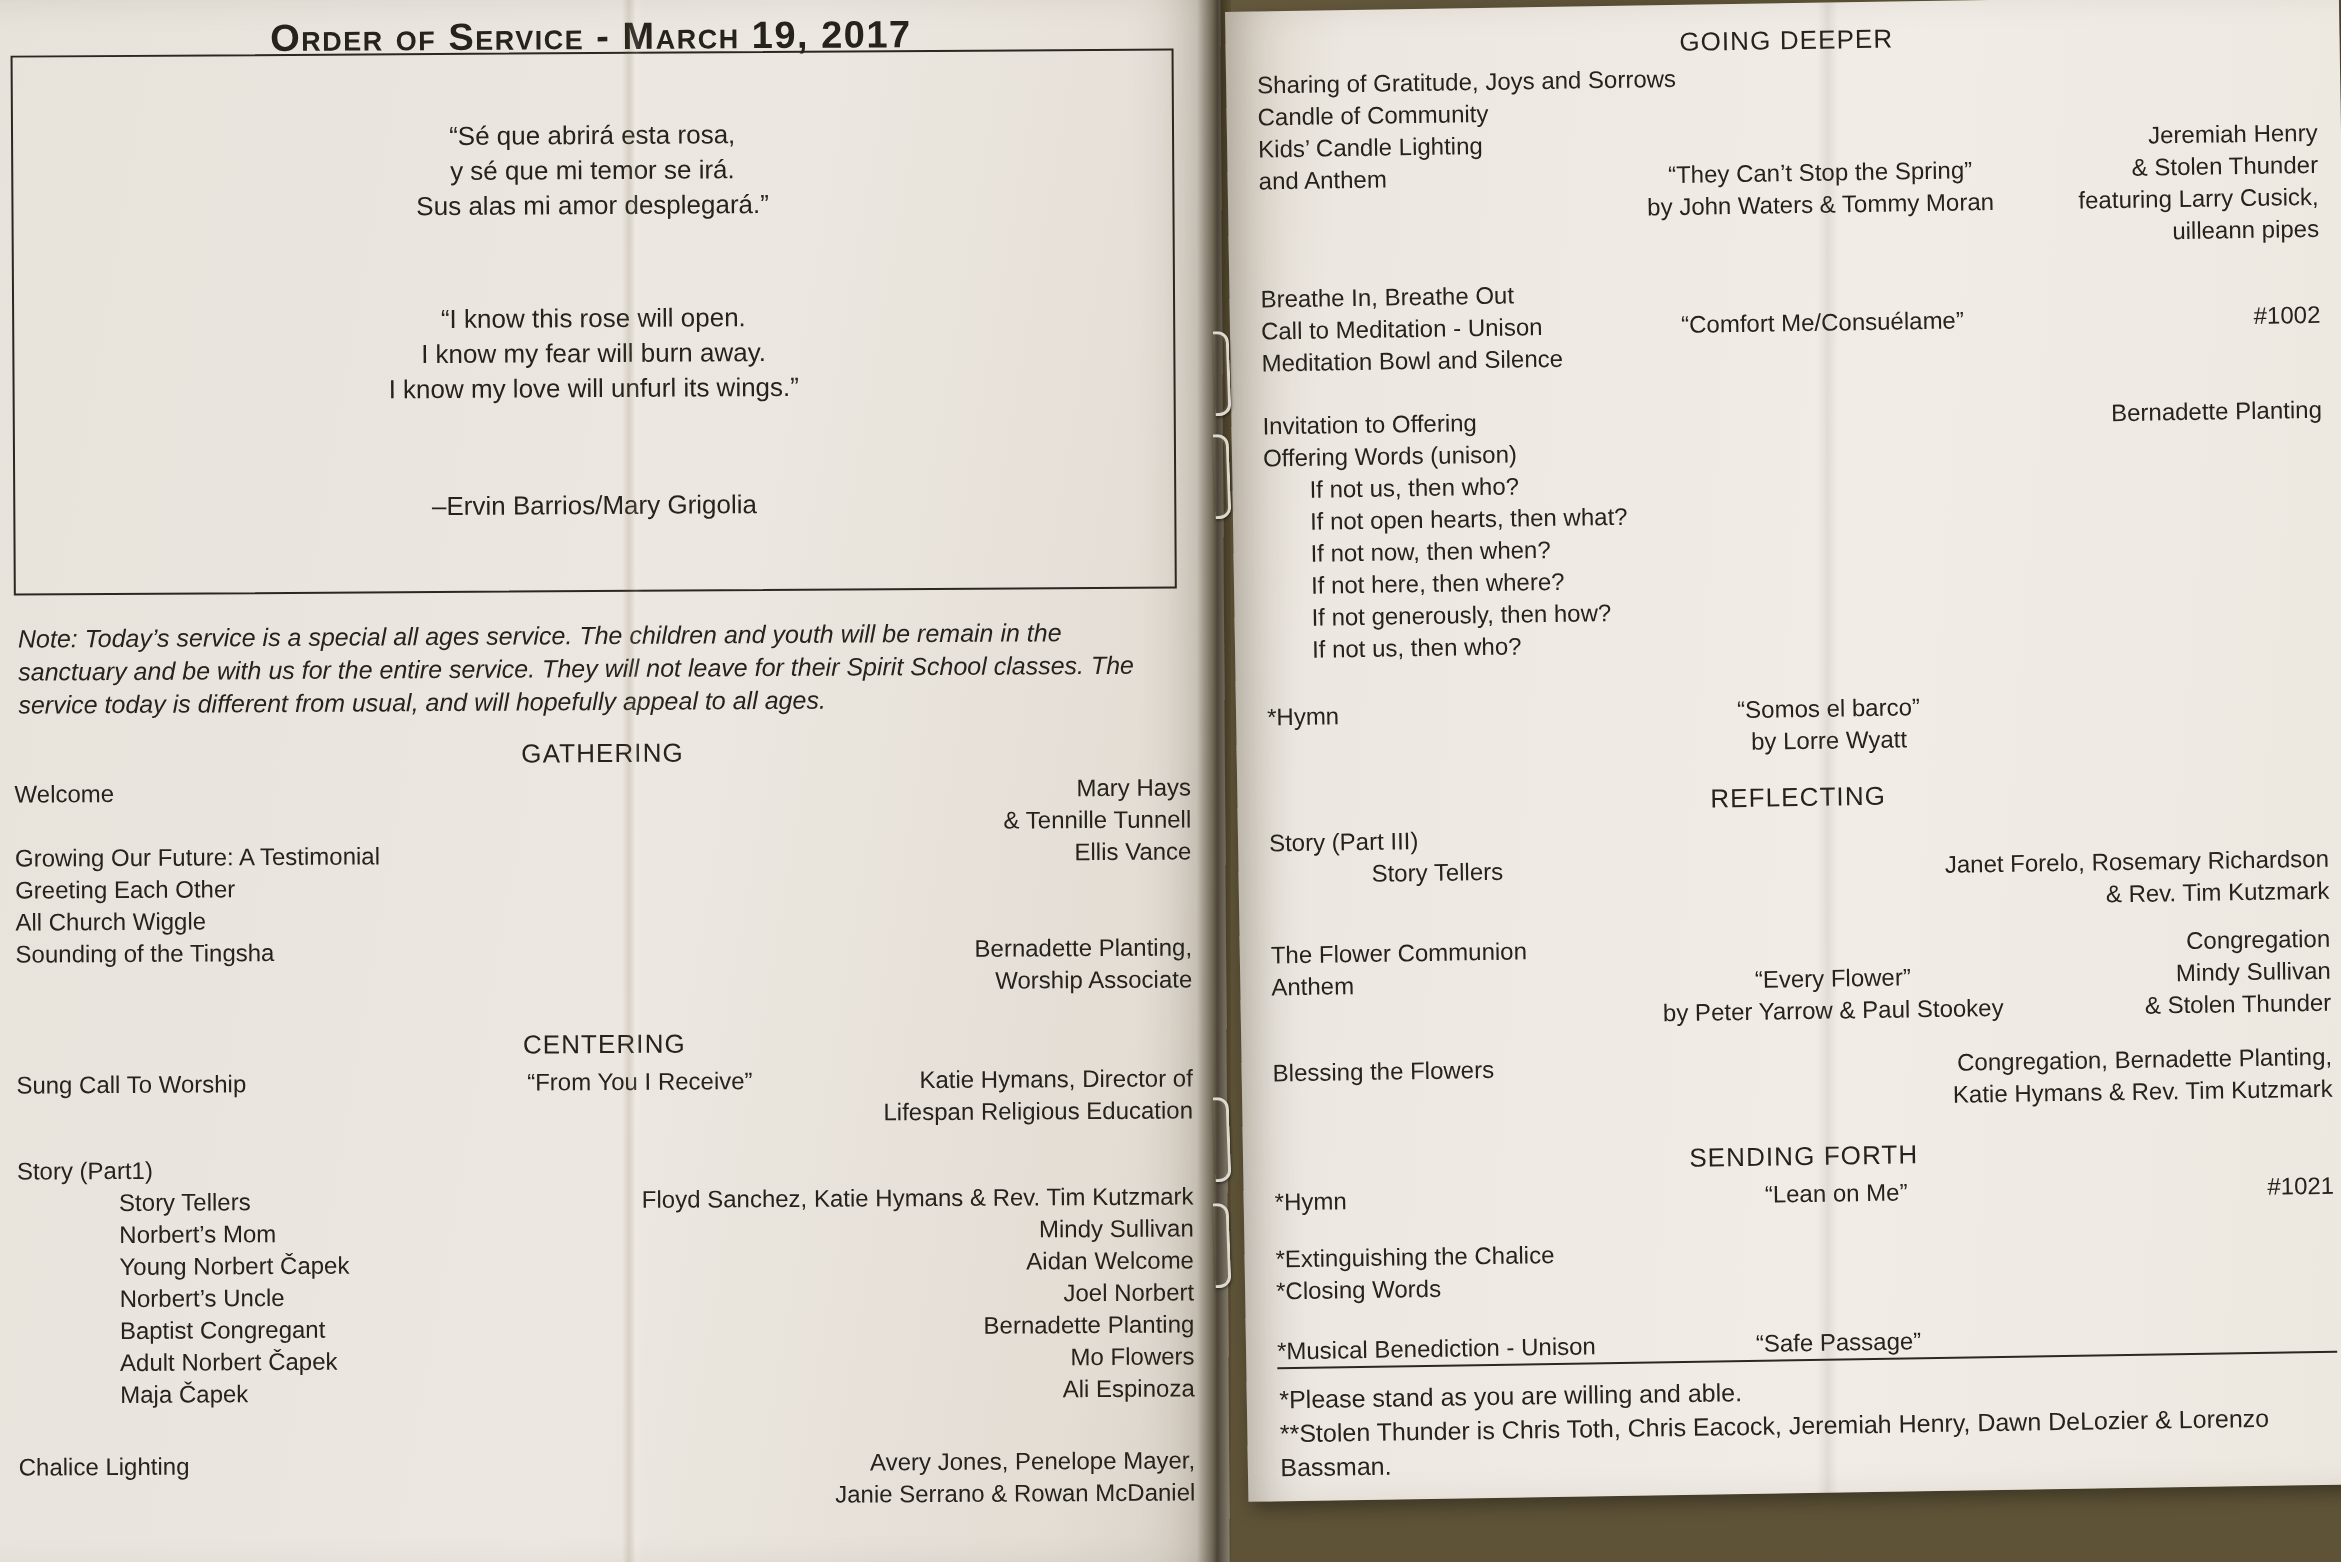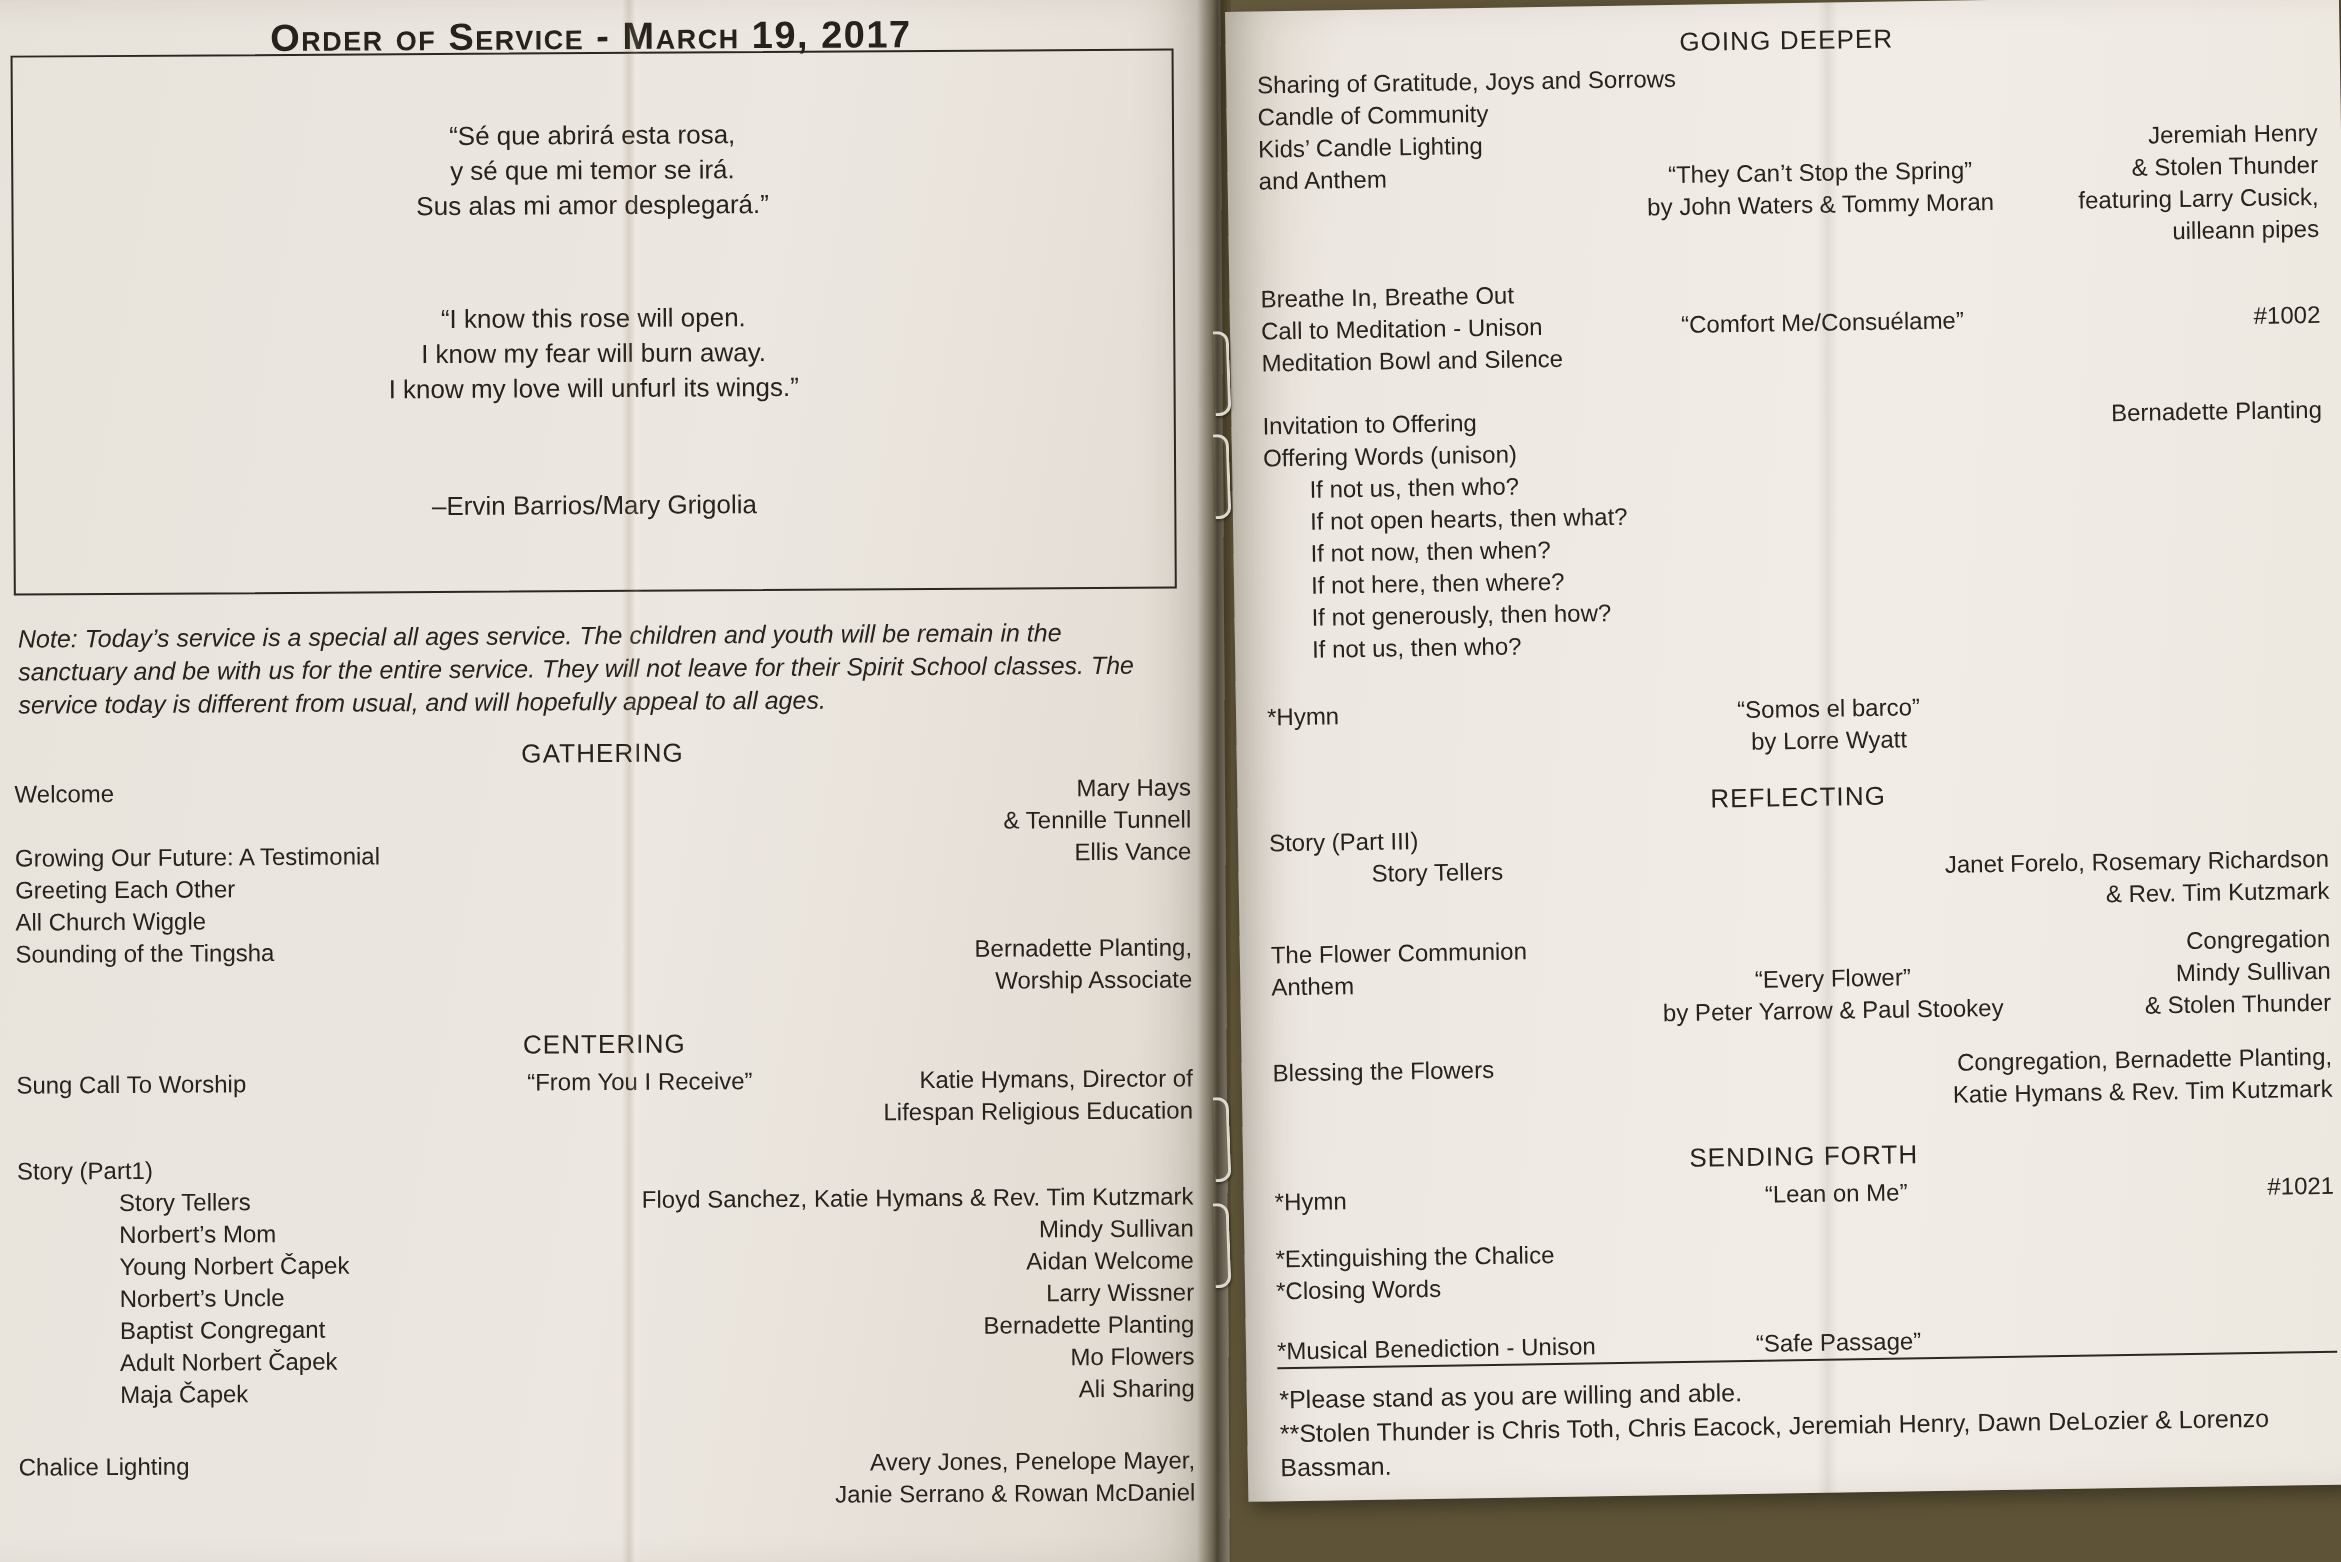--- a/index.html
+++ b/index.html
@@ -144,33 +144,33 @@
         <div class="row" style="min-height: 32px;">
           <div class="cell item ind1">Norbert’s Mom</div>
           <div class="cell credit">Mindy Sullivan</div>
         </div>
         <div class="row" style="min-height: 32px;">
           <div class="cell item ind1">Young Norbert Čapek</div>
           <div class="cell credit">Aidan Welcome</div>
         </div>
         <div class="row" style="min-height: 32px;">
           <div class="cell item ind1">Norbert’s Uncle</div>
-          <div class="cell credit">Larry Wissner</div>
+          <div class="cell credit">Joel Norbert</div>
         </div>
         <div class="row" style="min-height: 32px;">
           <div class="cell item ind1">Baptist Congregant</div>
           <div class="cell credit">Bernadette Planting</div>
         </div>
         <div class="row" style="min-height: 32px;">
           <div class="cell item ind1">Adult Norbert Čapek</div>
           <div class="cell credit">Mo Flowers</div>
         </div>
         <div class="row" style="min-height: 32px;">
           <div class="cell item ind1">Maja Čapek</div>
-          <div class="cell credit">Ali Sharing</div>
+          <div class="cell credit">Ali Espinoza</div>
         </div>
         <div class="row" style="margin-top: 40px; min-height: 63px;">
           <div class="cell item">Chalice Lighting</div>
           <div class="cell credit">Avery Jones, Penelope Mayer,
 Janie Serrano &amp; Rowan McDaniel</div>
         </div>
         <div class="row" style="margin-top: 50px; min-height: 32px;">
           <div class="cell item">*Song of Praise</div>
           <div class="cell piece">“From You I Receive”</div>
           <div class="cell credit">#402</div>

